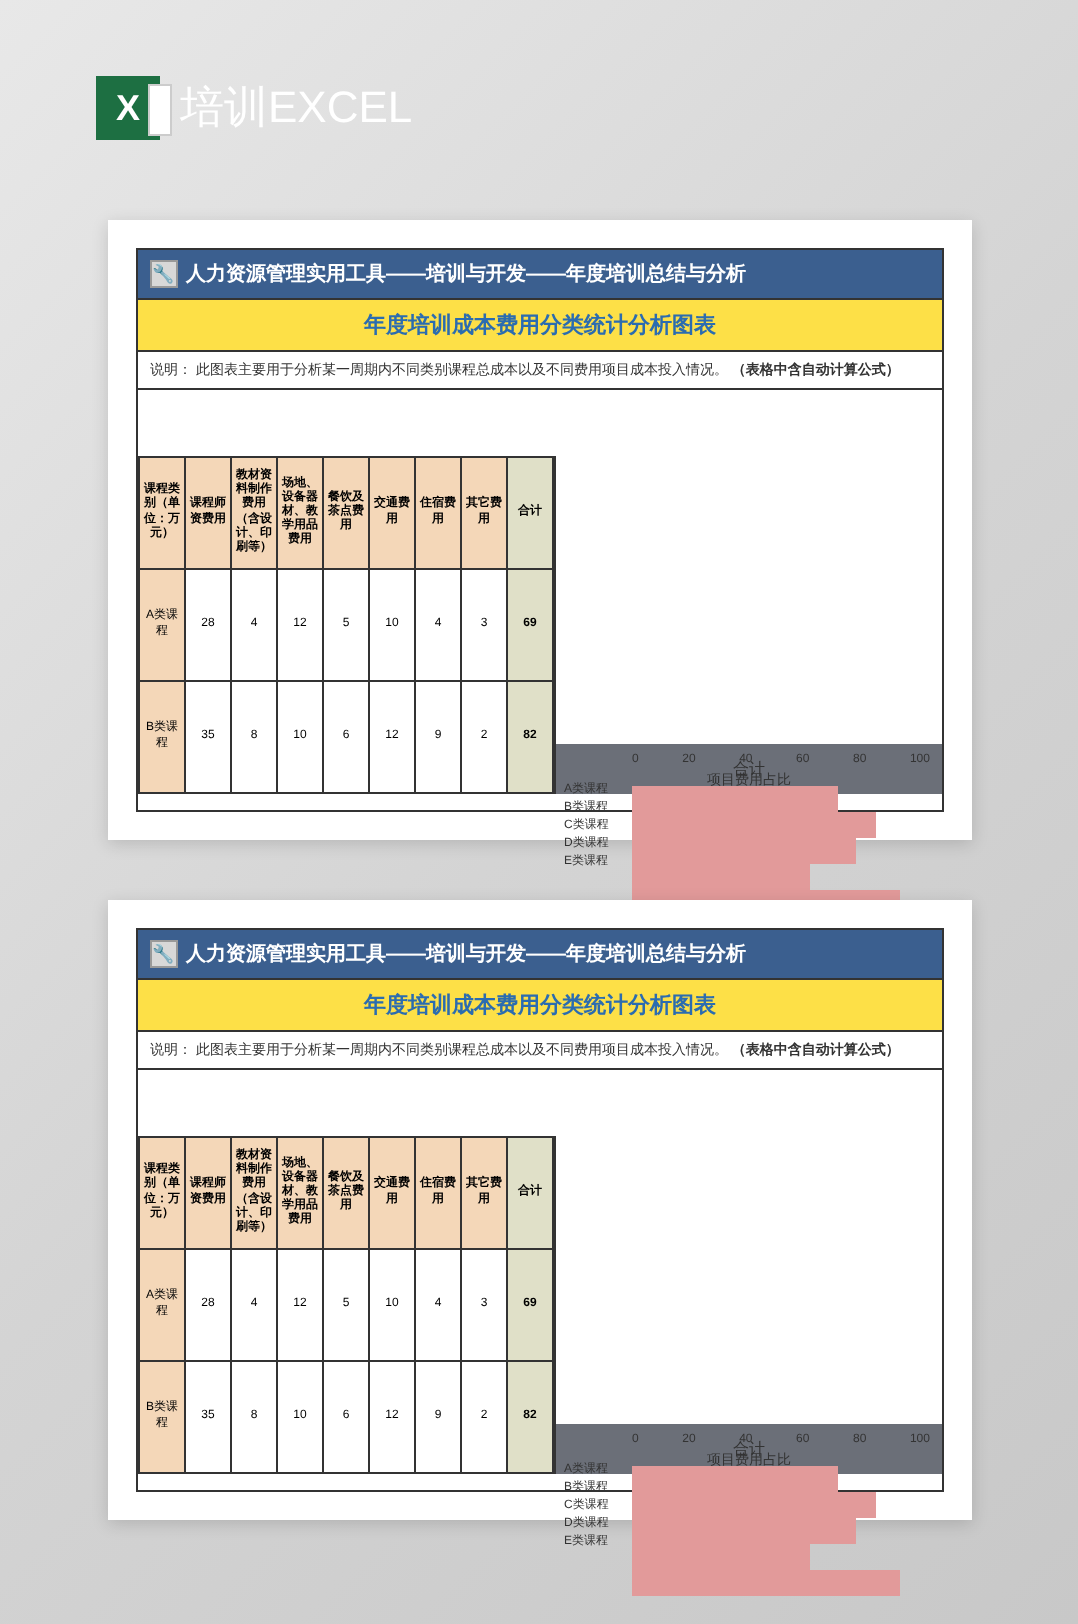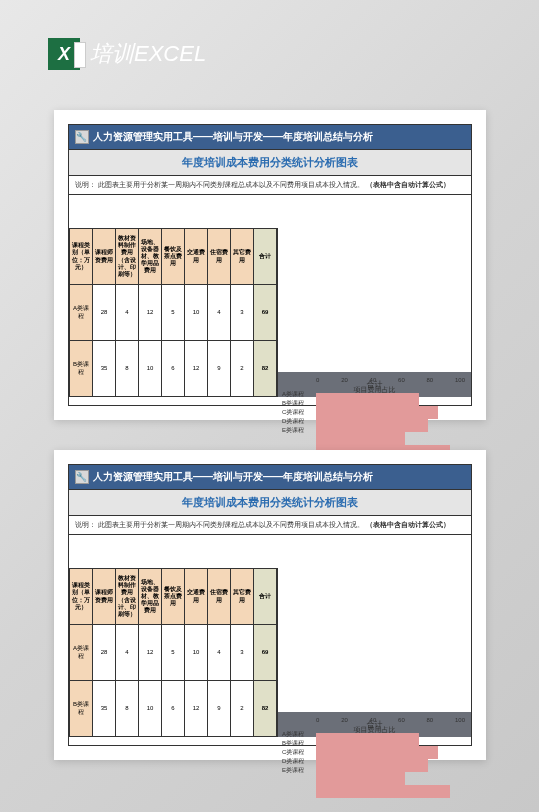--- a/index.html
+++ b/index.html
@@ -14,21 +14,20 @@
   .page-title {
     position: absolute;
     top: 38px;
     left: 48px;
     display: flex;
     align-items: center;
     gap: 10px;
     color: #fff;
     font-size: 22px;
     font-weight: 300;
-    font-style: italic;
   }
   .excel-icon {
     width: 32px;
     height: 32px;
     background: #1d6f42;
     position: relative;
     display: flex;
     align-items: center;
     justify-content: center;
   }
@@ -83,21 +82,21 @@
     height: 14px;
     background: #d8d8d8;
     border: 1px solid #999;
     display: inline-flex;
     align-items: center;
     justify-content: center;
     font-size: 9px;
     color: #555;
   }
   .subtitle-bar {
-    background: #e5e5e5;
+    background: #fde047;
     color: #2b6cb0;
     text-align: center;
     font-size: 11px;
     font-weight: bold;
     padding: 5px 0;
     border-bottom: 1px solid #333;
   }
   .desc-bar {
     font-size: 7px;
     padding: 4px 6px;

